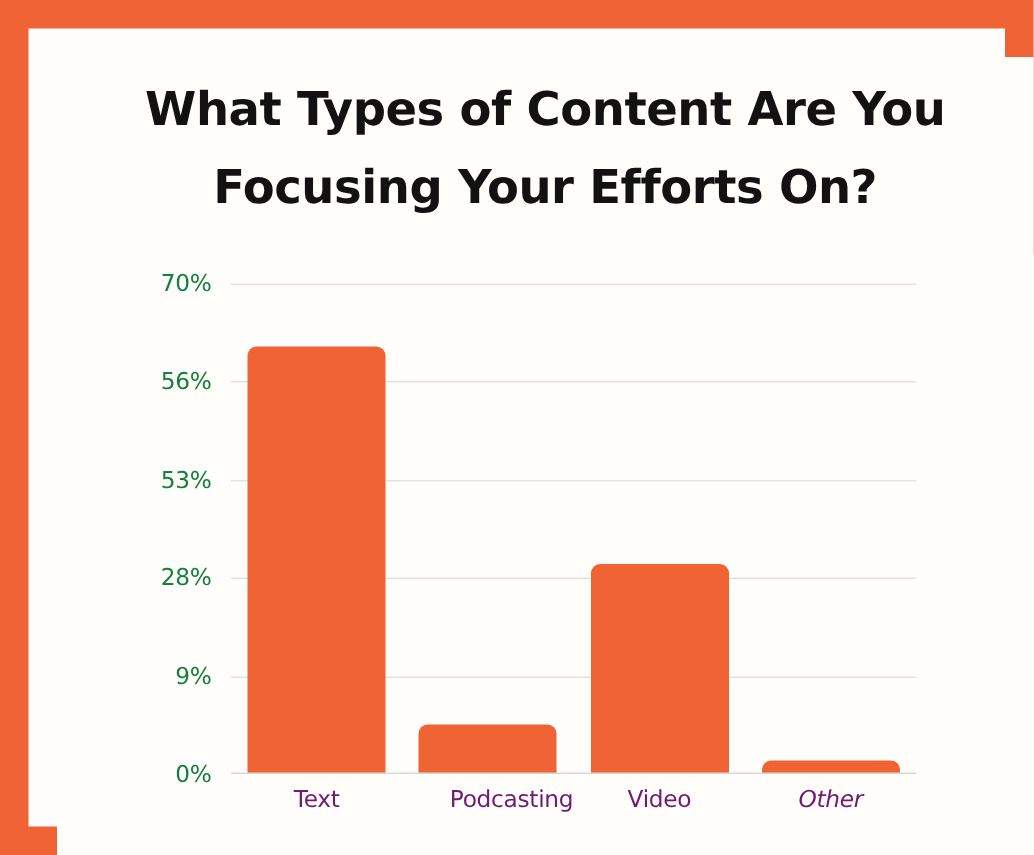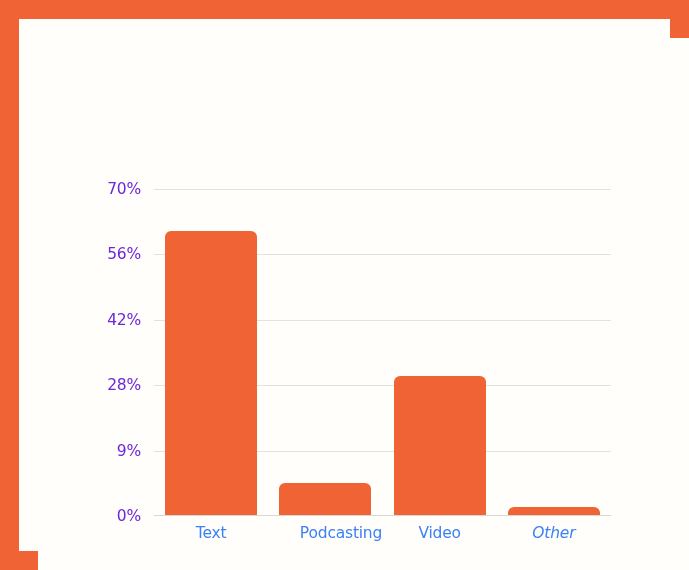--- a/index.html
+++ b/index.html
@@ -63,62 +63,66 @@
     width: 100%;
     height: 1px;
     background: #d8d8d4;
   }
   .ytick {
     position: absolute;
     right: 100%;
     margin-right: 13px;
     transform: translateY(-50%);
     font-size: 15.5px;
-    color: #6d28d9;
+    color: #15803d;
     white-space: nowrap;
     text-align: right;
     letter-spacing: -0.2px;
   }
   .bar {
     position: absolute;
     bottom: 0;
     background: #ef6334;
     border-radius: 6px 6px 0 0;
   }
   .xtick {
     position: absolute;
     top: 100%;
     margin-top: 8px;
     transform: translateX(-50%);
     font-size: 15.5px;
-    color: #3b82f6;
+    color: #701a75;
     white-space: nowrap;
     letter-spacing: -0.2px;
   }
 </style>
 </head>
 <body>
 
 <div class="frame">
   <div class="canvas">
 
+    <div class="chart-title">
+      <div>What Types of Content Are You</div>
+      <div>Focusing Your Efforts On?</div>
+    </div>
 
     <div class="plot">
       <div class="gridlines">
           <div class="gridline" style="top: 261.6px; background: rgb(226, 226, 222);"></div>
           <div class="gridline" style="top: 196.2px; background: rgb(226, 226, 222);"></div>
           <div class="gridline" style="top: 130.8px; background: rgb(226, 226, 222);"></div>
           <div class="gridline" style="top: 65.4px; background: rgb(226, 226, 222);"></div>
           <div class="gridline" style="top: 0px; background: rgb(226, 226, 222);"></div>
         </div>
       <div class="yaxis">
           <div class="ytick" style="top: 327px;">0%</div>
           <div class="ytick" style="top: 261.6px;">9%</div>
           <div class="ytick" style="top: 196.2px;">28%</div>
-          <div class="ytick" style="top: 130.8px;">42%</div>
+          <div class="ytick" style="top: 130.8px;">53%</div>
           <div class="ytick" style="top: 65.4px;">56%</div>
           <div class="ytick" style="top: 0px;">70%</div>
         </div>
       <div class="bars">
           <div class="bar" title="Text: 61%" style="left: 11.125px; width: 92px; height: 284.957px; background: rgb(239, 99, 52);"></div>
           <div class="bar" title="Podcasting: 7%" style="left: 125.375px; width: 92px; height: 32.7px; background: rgb(239, 99, 52);"></div>
           <div class="bar" title="Video: 30%" style="left: 239.625px; width: 92px; height: 140.143px; background: rgb(239, 99, 52);"></div>
           <div class="bar" title="Other: 2%" style="left: 353.875px; width: 92px; height: 9.34286px; background: rgb(239, 99, 52);"></div>
         </div>
       <div class="xaxis">

